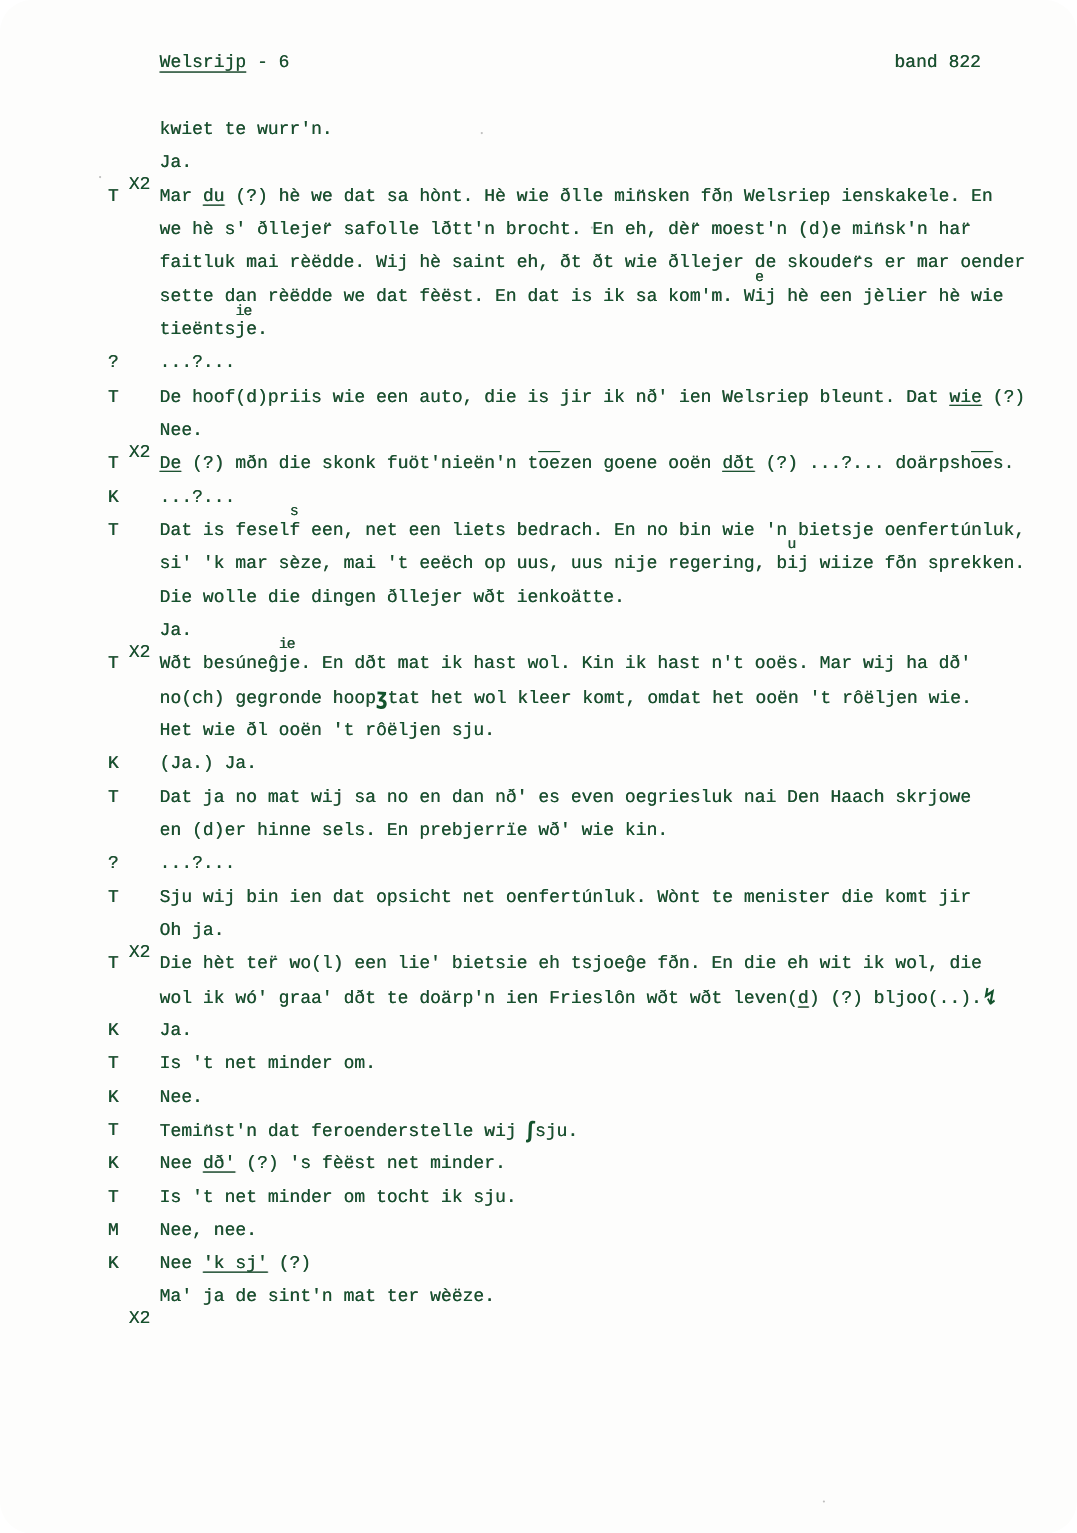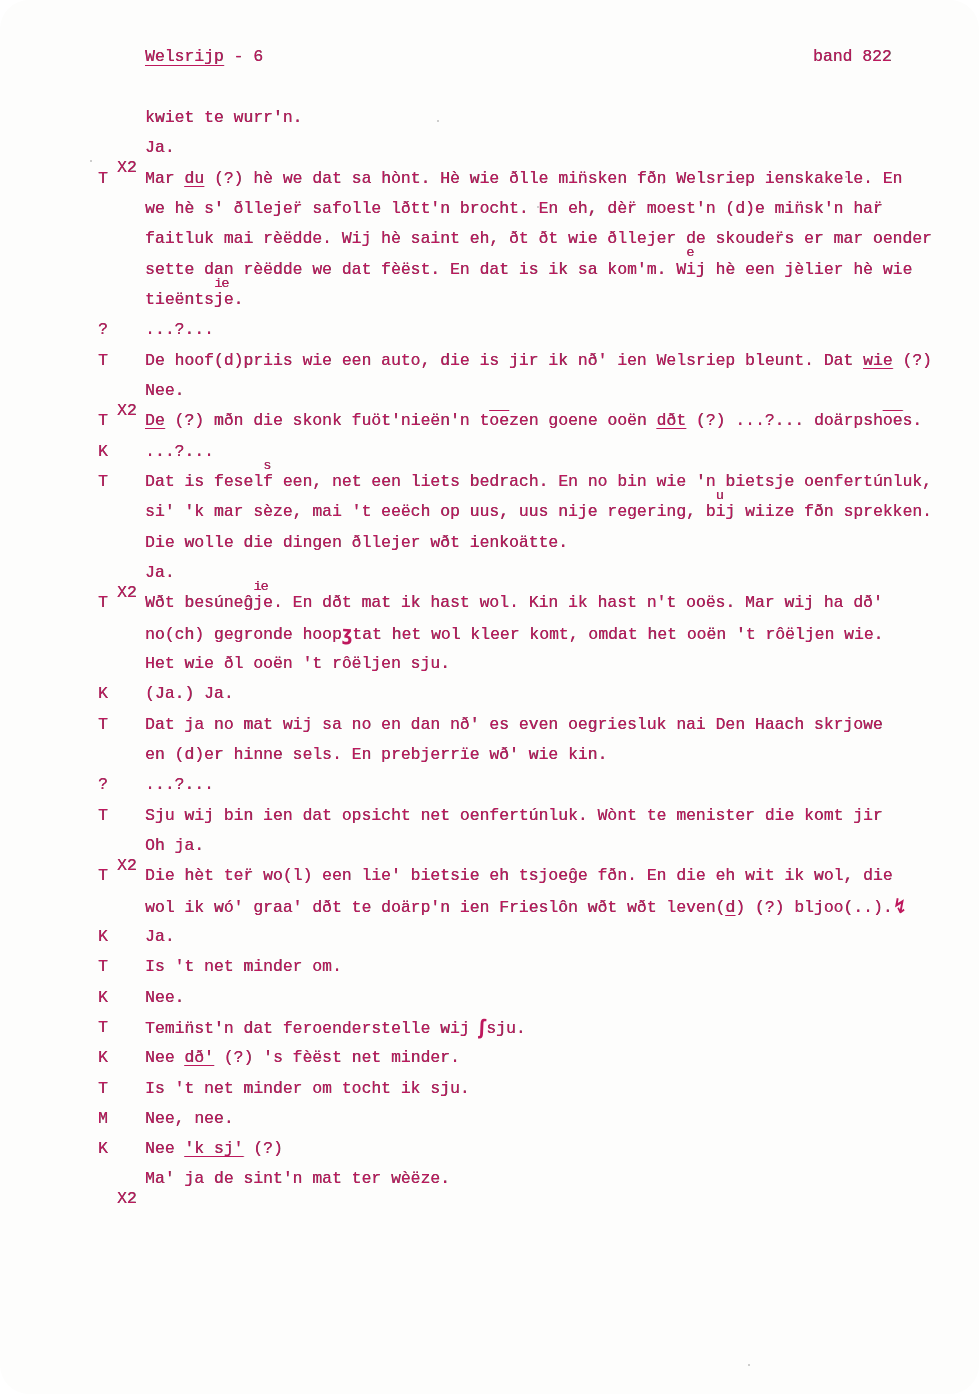--- a/index.html
+++ b/index.html
@@ -3,21 +3,21 @@
 <meta charset="utf-8">
 <style>
   html,body{margin:0;padding:0;background:#ffffff;}
   .page{
     position:relative;
     width:979px;height:1394px;
     background:#fdfdfc;
     overflow:hidden;
     font-family:"Liberation Mono","DejaVu Sans Mono",monospace;
     font-size:16.4px;
-    color:#be185d;
+    color:#14532d;
     text-shadow:0.3px 0 0 rgba(25,25,25,.75);
     border-radius:29px;
   }
   .hdr-title{position:absolute;left:145px;top:47px;white-space:pre;}
   .title-word{text-decoration:underline;text-underline-offset:4px;}
   .hdr-band{position:absolute;left:813px;top:47px;white-space:pre;}
   .lines{position:absolute;left:0;top:103px;width:872px;}
   .row{position:relative;height:30.33px;line-height:30.33px;}
   .row .num{position:absolute;left:55px;}
   .row .speaker{position:absolute;left:98px;}

